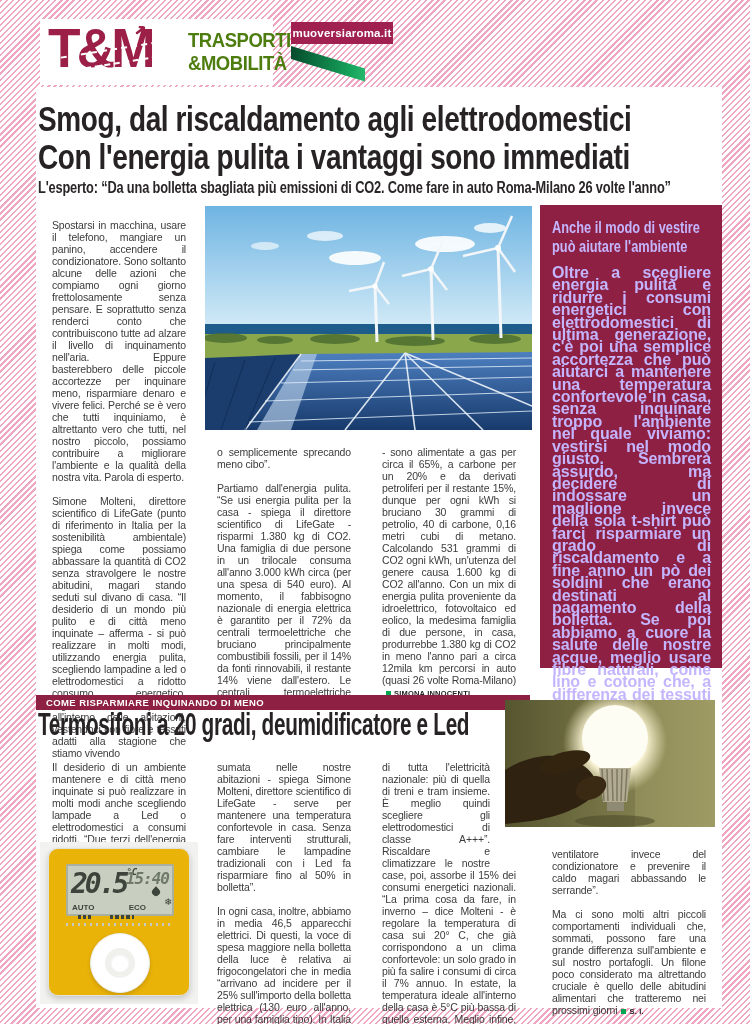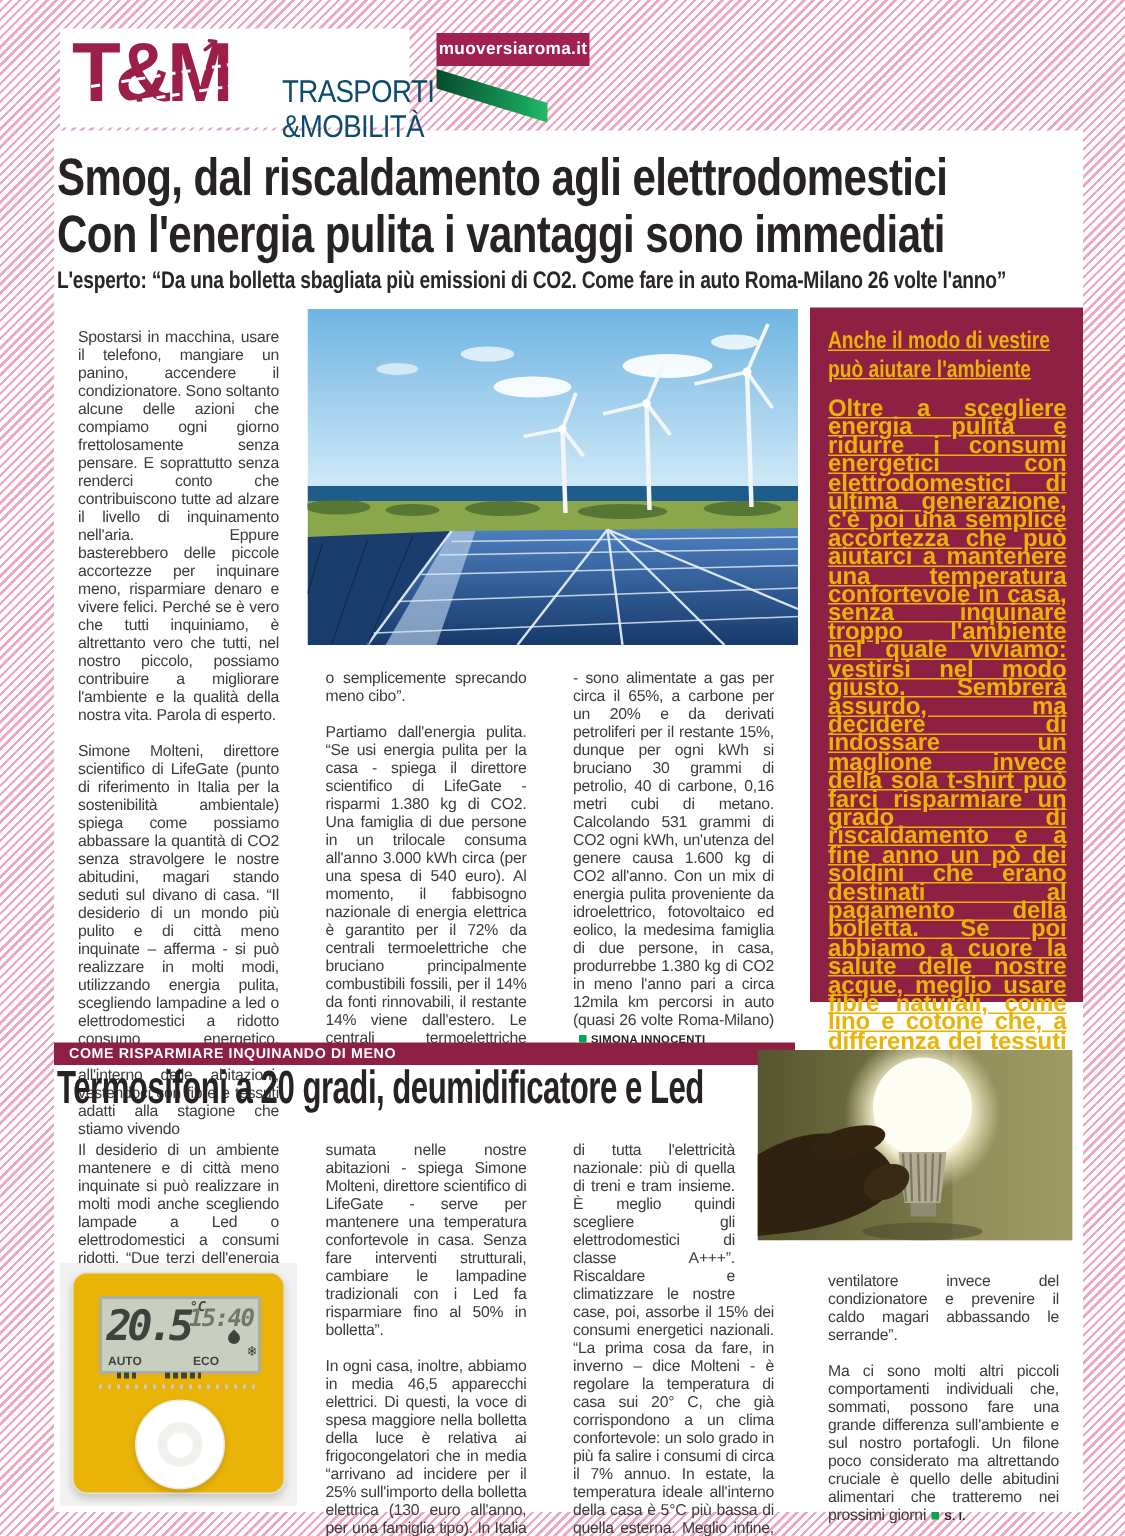--- a/index.html
+++ b/index.html
@@ -15,21 +15,21 @@
   
   .logo-box{ position:absolute; left:40px; top:19px; width:233px; height:66px; background:#fff; }
   .logo-tm{
     position:absolute; left:8px; top:-8px; font-size:56px; font-weight:bold; color:#9c1f47;
     letter-spacing:-4px; transform:scaleX(.95); transform-origin:0 0; line-height:74px;
   }
   .road-dash{ position:absolute; height:0; border-top:2px dashed #fff; pointer-events:none; }
   .rd1{ left:10px; top:30px; width:118px; transform:rotate(-9deg); }
   .rd2{ left:16px; top:44px; width:112px; transform:rotate(-9deg); }
   .logo-arrow{ position:absolute; left:94px; top:2px; color:#9c1f47; font-size:15px; font-weight:bold; transform:rotate(-38deg); }
-  .logo-tagline{ position:absolute; left:148px; top:9px; color:#0c4a6e; font-weight:normal;margin-top:22px; }
+  .logo-tagline{ position:absolute; left:148px; top:9px; color:#4d7c0f; font-weight:bold; }
   .logo-tagline div{ font-size:21px; line-height:23px; letter-spacing:-0.5px; transform:scaleX(.88); transform-origin:0 0; white-space:nowrap; }
   .site-badge{
     position:absolute; left:291px; top:22px; width:102px; height:22px; background:#a02050;
     color:#fff; font-size:11.5px; font-weight:bold; text-align:center; line-height:22px; letter-spacing:.2px;
   }
   .ribbon{
     position:absolute; left:291px; top:46px; width:74px; height:13px;
     background:linear-gradient(95deg,#064a2c,#16a35a 80%,#27b86d);
     transform:skewY(17deg); transform-origin:0 0;
   }
@@ -56,21 +56,21 @@
   .a2c1{ left:40px;  top:749px; width:158px; }
   .a2c2{ left:205px; top:749px; width:158px; }
   .a2c3{ left:370px; top:749px; width:158px; }
   .a2c4{ left:540px; top:836px; width:178px; }
   .intrude{ float:right; width:26px; height:100px; }
   .byline{ font-size:7.5px; font-weight:bold; color:#232323; letter-spacing:.2px; white-space:nowrap; }
   .gsq{ display:inline-block; width:5px; height:5px; background:#00a650; margin:0 3px 0 4px; }
 
   
   .sidebar{ position:absolute; left:540px; top:205px; width:182px; height:463px; background:#8e2044;
-            color:#eab308; padding:13px 11px 26px 12px;text-decoration:underline; }
+            color:#c4b5fd; padding:13px 11px 26px 12px; }
   .sb-title{ font-size:16px; font-weight:bold; line-height:19px; margin-bottom:11px; }
   .sb-title div{ white-space:nowrap; transform:scaleX(.8); transform-origin:0 0; }
   .sb-p{ font-size:16px; font-weight:bold; line-height:12.4px; text-align:justify; letter-spacing:-0.1px; }
 
   
   .photo1{ position:absolute; left:205px; top:206px; width:327px; height:224px; }
   .photo1 svg{ width:100%; height:100%; display:block; }
   .photo-led{ position:absolute; left:505px; top:700px; width:210px; height:127px; }
   .photo-led svg{ width:100%; height:100%; display:block; }
 

